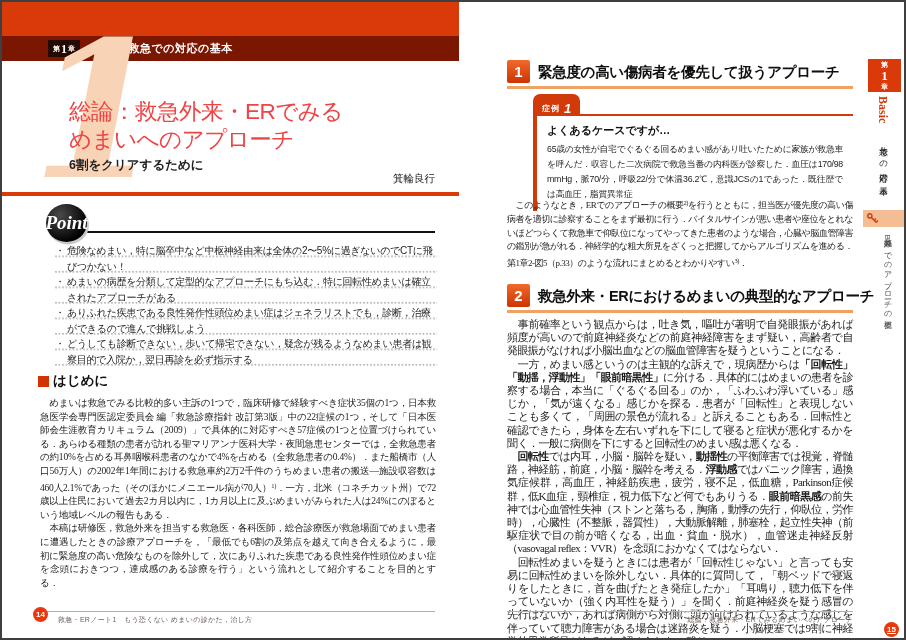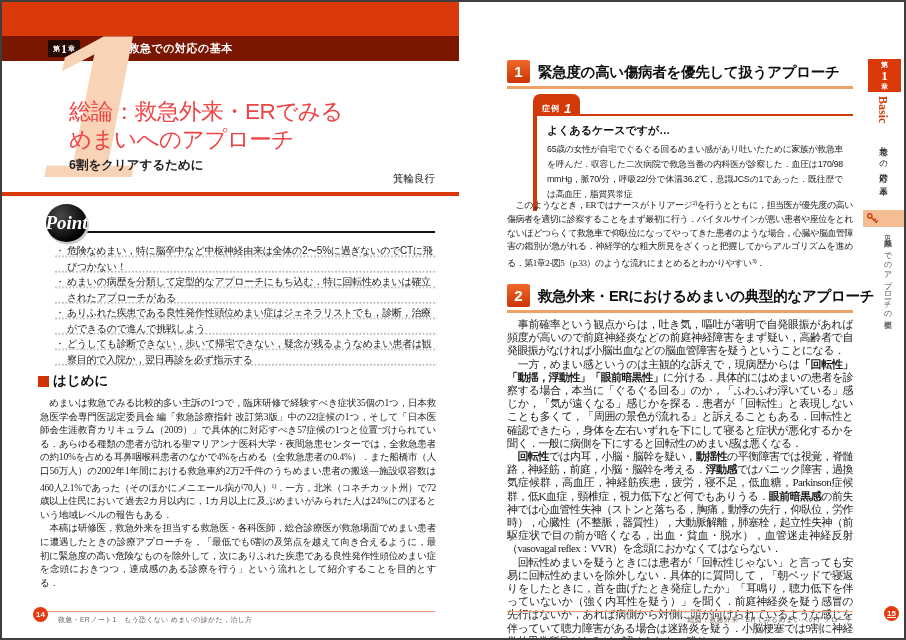--- a/index.html
+++ b/index.html
@@ -45,21 +45,21 @@
   .serif-body sup{font-size:6.5px;vertical-align:3px;}
   .intro-body{left:38px;top:395px;width:396px;font-size:9.5px;line-height:13.6px;letter-spacing:-.02em;}
 
   
   .footer-line{height:1px;background:#ef9a7a;}
   .lf-line{left:34px;top:609px;width:399px;}
   .rf-line{left:505px;top:609px;width:346px;}
   .pagenum{width:15px;height:15px;border-radius:50%;background:#e8380d;color:#fff;font-size:8px;font-weight:700;
            display:flex;align-items:center;justify-content:center;margin-left:19px;}
   .pn-left{left:12px;top:605px;}
-  .pn-right{left:863px;top:604px;text-decoration:underline;}
+  .pn-right{left:863px;top:620px;text-decoration:underline;}
   .footer-text{font-size:7px;color:#6b5f58;letter-spacing:.3px;}
   .lf-text{left:56px;top:613px;}
   .rf-text{left:605px;top:613px;width:246px;text-align:right;}
 
   
   .sec-num{width:23px;height:23px;background:linear-gradient(180deg,#ef6a2a,#cd3404);border-radius:2px;
            color:#fff;font-size:15px;font-weight:800;display:flex;align-items:center;justify-content:center;}
   .sec-title{font-size:14.5px;font-weight:800;color:#0f0f0f;letter-spacing:-.3px;}
   .sec-rule{height:3px;background:#efa265;}
   .s1-num{left:505px;top:58px;} .s1-title{left:536px;top:61px;} .s1-rule{left:505px;top:84px;width:346px;}
@@ -149,21 +149,21 @@
     <span class="lbl">症例</span>
     <span class="num">1</span>
   </div>
   <div class="abs case-box">
     <div class="case-title">よくあるケースですが…</div>
     <div class="case-body">65歳の女性が自宅でぐるぐる回るめまい感があり吐いたために家族が救急車を呼んだ．収容した二次病院で救急当番の内科医が診察した．血圧は170/98 mmHg，脈70/分，呼吸22/分で体温36.2℃，意識JCSの1であった．既往歴では高血圧，脂質異常症</div>
   </div>
 
   <div class="abs rp1 serif-body">
 
-  <p><span>　このようなとき，ERではナースがトリアージ</span><sup>2)</sup><span>を行うとともに，担当医が優先度の高い傷病者を適切に診察することをまず最初に行う．バイタルサインが悪い患者や座位をとれないほどつらくて救急車で仰臥位になってやってきた患者のような場合，心臓や脳血管障害の鑑別が急がれる．神経学的な粗大所見をざくっと把握してからアルゴリズムを進める．第1章2-図5（p.33）のような流れにまとめるとわかりやすい</span><sup>3)</sup><span>．</span></p>
+  <p><span>　このようなとき，ERでのアプローチの概要</span><sup>2)</sup><span>を行うとともに，担当医が優先度の高い傷病者を適切に診察することをまず最初に行う．バイタルサインが悪い患者や座位をとれないほどつらくて救急車で仰臥位になってやってきた患者のような場合，心臓や脳血管障害の鑑別が急がれる．神経学的な粗大所見をざくっと把握してからアルゴリズムを進める．第1章2-図5（p.33）のような流れにまとめるとわかりやすい</span><sup>3)</sup><span>．</span></p>
     </div>
 
   <div class="abs sec-num s2-num">2</div>
   <div class="abs sec-title s2-title">救急外来・ERにおけるめまいの典型的なアプローチ</div>
   <div class="abs sec-rule s2-rule"></div>
 
   <div class="abs rp2 serif-body">
 
   <p><span>　事前確率という観点からは，吐き気，嘔吐が著明で自発眼振があれば頻度が高いので前庭神経炎などの前庭神経障害をまず疑い，高齢者で自発眼振がなければ小脳出血などの脳血管障害を疑うということになる．</span></p>
       <p><span>　一方，めまい感というのは主観的な訴えで，現病歴からは</span><b>「回転性」「動揺，浮動性」「眼前暗黒性」</b><span>に分ける．具体的にはめまいの患者を診察する場合，本当に「ぐるぐる回る」のか，「ふわふわ浮いている」感じか，「気が遠くなる」感じかを探る．患者が「回転性」と表現しないことも多くて，「周囲の景色が流れる」と訴えることもある．回転性と確認できたら，身体を左右いずれを下にして寝ると症状が悪化するかを聞く．一般に病側を下にすると回転性のめまい感は悪くなる．</span></p>

